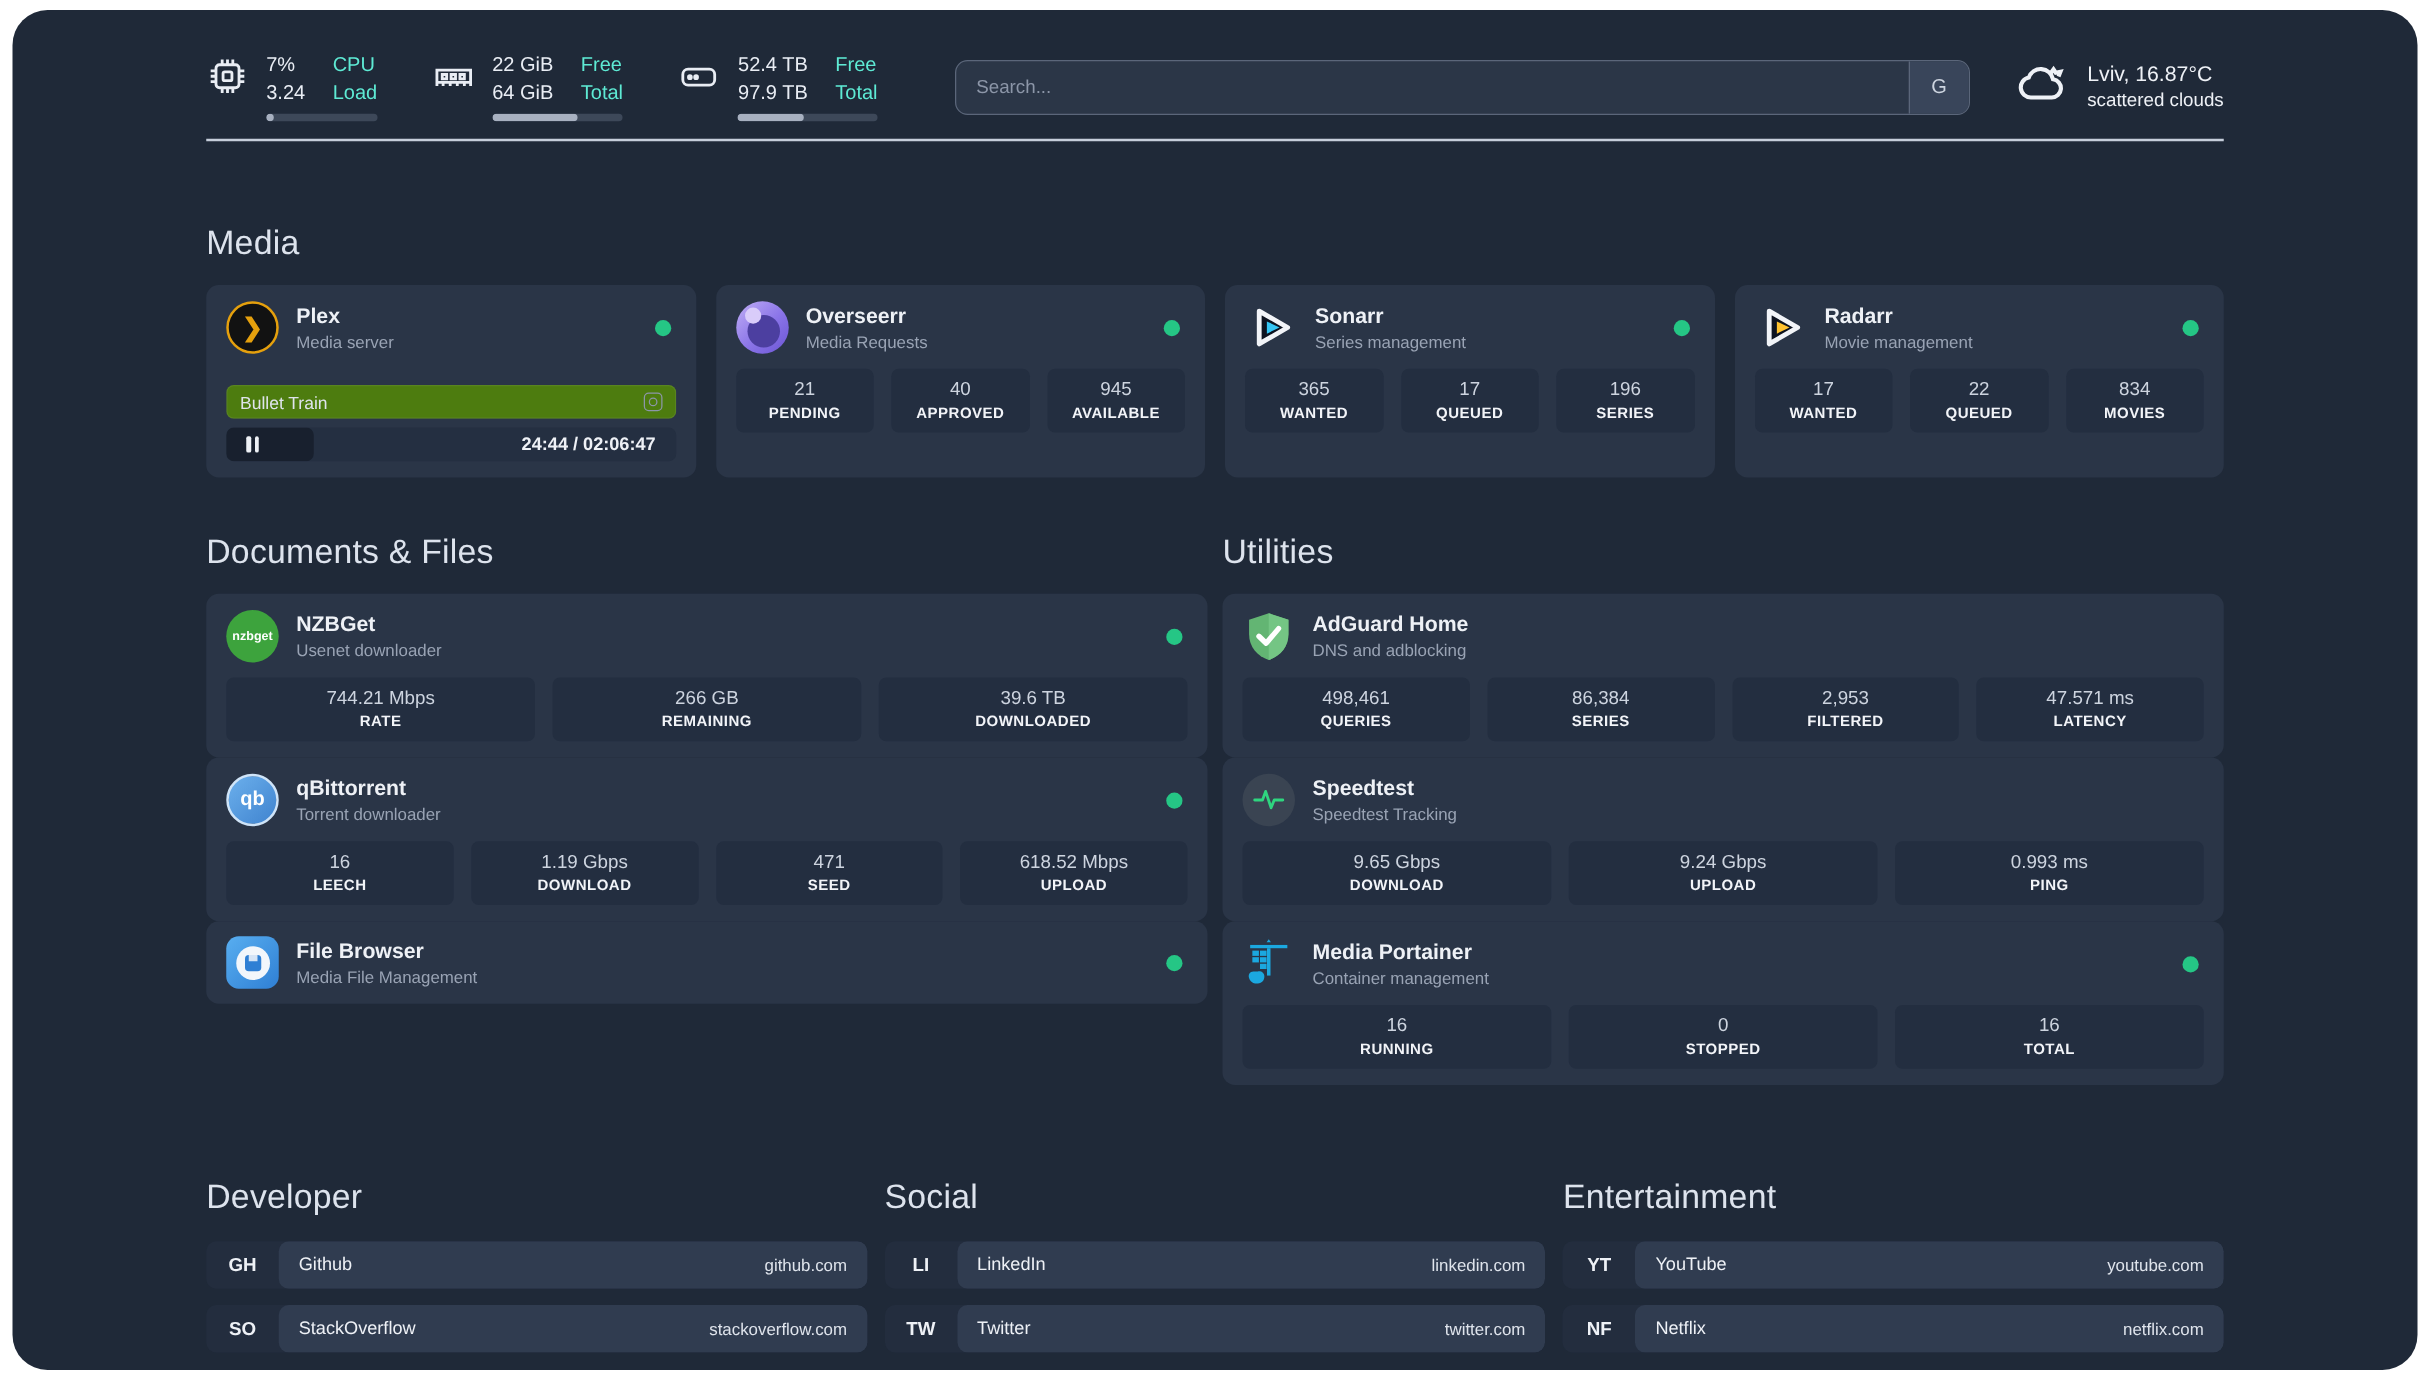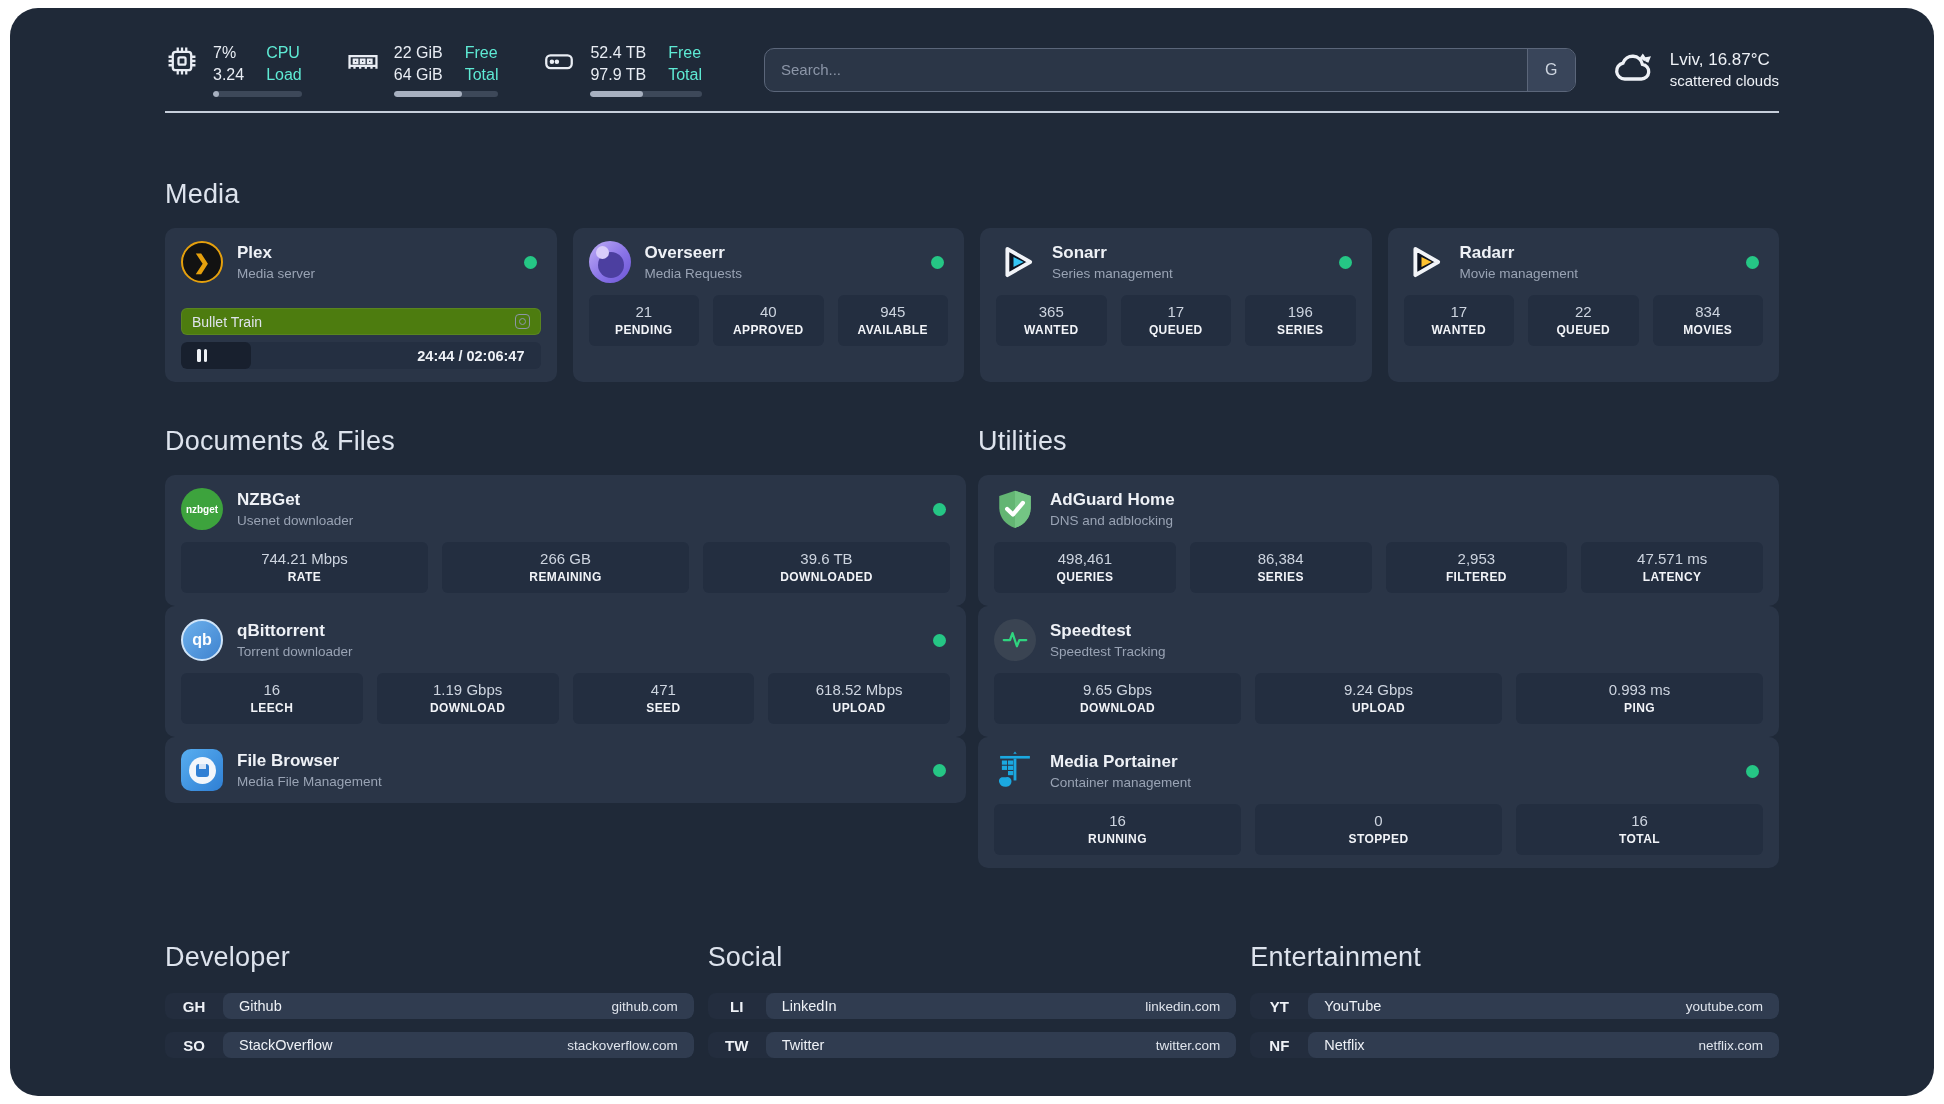--- a/index.html
+++ b/index.html
@@ -60,21 +60,21 @@
   .player-time { position:relative; margin-left:auto; font-size:14.5px; font-weight:700; color:#eef1f6; z-index:1; }
 
   
   .two-col { display:grid; grid-template-columns:1fr 1fr; gap:12px; margin-top:44px; align-items:start; }
   .col-stack { display:flex; flex-direction:column; margin-top:18px; }
   .card-slim { padding:12px 16px; }
 
   
   .links-area { display:grid; grid-template-columns:1fr 1fr 1fr; gap:14px; margin-top:74px; }
   .link-rows { display:flex; flex-direction:column; gap:13px; margin-top:20px; }
-  .link-row { display:flex; align-items:stretch; height:26px; border-radius:8px; background:#232d3e; overflow:hidden; cursor:pointer; }
+  .link-row { display:flex; align-items:stretch; height:38px; border-radius:8px; background:#232d3e; overflow:hidden; cursor:pointer; }
   .link-abbr { width:58px; display:flex; align-items:center; justify-content:center; font-size:15px; font-weight:700; color:#eef1f6; flex:none; }
   .link-pill { flex:1; display:flex; align-items:center; background:#303c50; border-radius:8px; padding:0 16px; }
   .link-name { font-size:14.5px; color:#eef1f6; }
   .link-url { margin-left:auto; font-size:13.5px; color:#dfe4ec; }
 
   
   .icon-plex { background:#121212; border:2.5px solid #e5a00d; border-radius:50%; display:flex; align-items:center; justify-content:center; color:#e5a00d; font-size:20px; font-weight:700; }
   .icon-circle-text { border-radius:50%; display:flex; align-items:center; justify-content:center; color:#fff; font-weight:700; }
   .icon-overseerr { border-radius:50%; background:linear-gradient(135deg,#c0aef5 0%,#8a74e8 55%,#6b55d4 100%); position:relative; overflow:hidden; }
   .icon-overseerr::after { content:""; position:absolute; left:9px; top:11px; width:26px; height:26px; border-radius:50%; background:#4c3fa0; }

